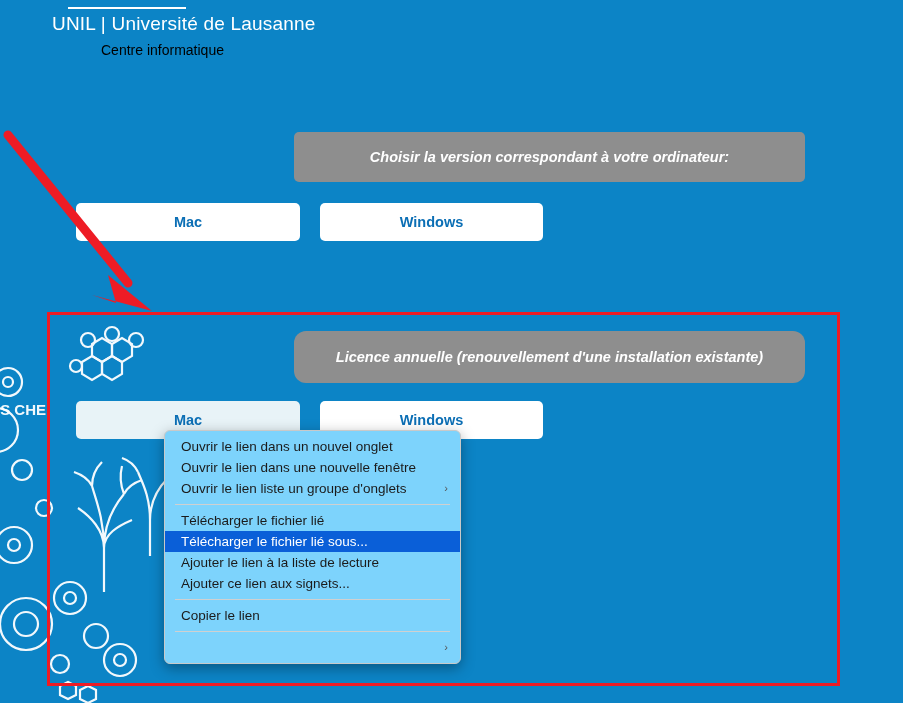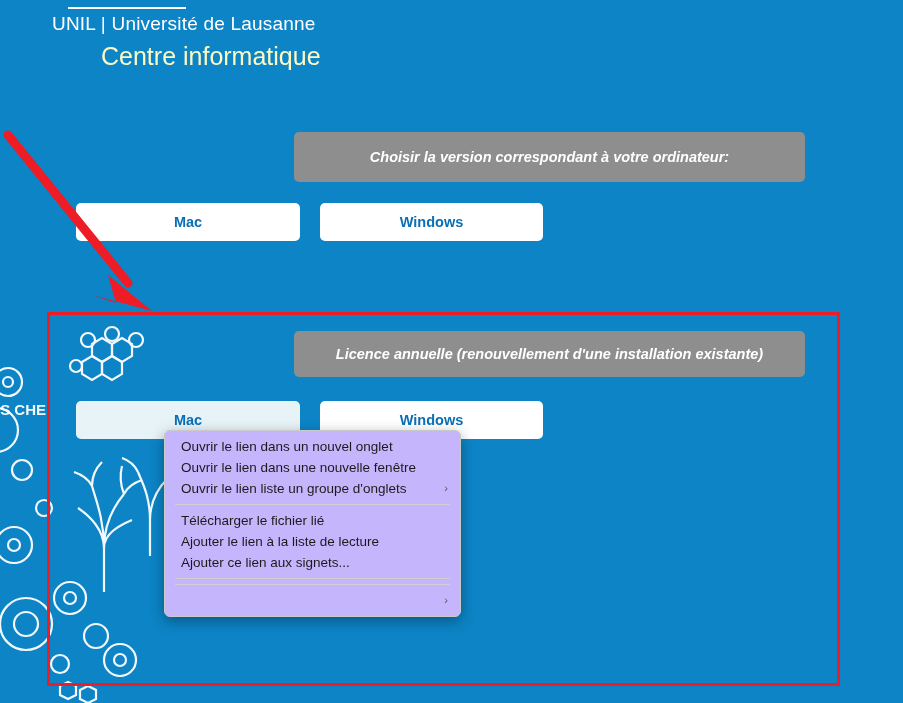--- a/index.html
+++ b/index.html
@@ -46,22 +46,22 @@
     height: 2px;
     background: #ffffff;
     margin: 1px 0 4px 16px;
   }
   .logo-unil {
     font-size: 19px;
     letter-spacing: .2px;
     color: #ffffff;
   }
   .logo-sub {
-    font-size: 25px;
-    color: #fef9c3;
+    font-size: 14px;
+    color: #000000;
     margin-top: 7px;
     padding-left: 49px;
     font-weight: 400;
   }
 
   
   .banner {
     position: absolute;
     background: #8e8e8e;
     border-radius: 5px;
@@ -92,21 +92,21 @@
   .wbtn.highlighted {
     background: #e8f3f7;
   }
 
   
   #banner-choose { left: 294px; top: 132px; width: 511px; height: 50px; }
   #btn-mac-1     { left: 68px;  top: 203px; width: 224px; height: 38px; }
   #btn-win-1     { left: 312px; top: 203px; width: 223px; height: 38px; }
 
   
-  #banner-licence { left: 294px; top: 331px; width: 511px; height: 46px; }
+  #banner-licence { left: 294px; top: 331px; width: 511px; height: 52px; border-radius: 12px; }
   #btn-mac-2      { left: 68px;  top: 401px; width: 224px; height: 38px; }
   #btn-win-2      { left: 312px; top: 401px; width: 223px; height: 38px; }
 
   
   .red-rect {
     position: absolute;
     left: 47px;
     top: 312px;
     width: 793px;
     height: 374px;
@@ -122,21 +122,21 @@
     height: 200px;
     pointer-events: none;
   }
 
   
   .ctx-menu {
     position: absolute;
     left: 164px;
     top: 430px;
     width: 295px;
-    background: #c4b5fd;
+    background: #7dd3fc;
     border: 1px solid #c9c9c9;
     border-radius: 6px;
     box-shadow: 0 4px 14px rgba(0,0,0,.35);
     padding: 5px 0 5px 0;
     font-size: 13.5px;
     color: #1b1b1b;
     overflow: hidden;
   }
   .ctx-item {
     height: 21px;
@@ -246,29 +246,35 @@
   <div class="ctx-item">
     <span>Ouvrir le lien liste un groupe d'onglets</span>
     <span class="ctx-arrow">›</span>
   </div>
 
   <div class="ctx-sep"></div>
 
   <div class="ctx-item">
     <span>Télécharger le fichier lié</span>
   </div>
+  <div class="ctx-item selected">
+    <span>Télécharger le fichier lié sous...</span>
+  </div>
   <div class="ctx-item">
     <span>Ajouter le lien à la liste de lecture</span>
   </div>
   <div class="ctx-item">
     <span>Ajouter ce lien aux signets...</span>
   </div>
 
   <div class="ctx-sep"></div>
 
+  <div class="ctx-item">
+    <span>Copier le lien</span>
+  </div>
 
   <div class="ctx-sep"></div>
 
   <div class="ctx-item">
     <span></span>
     <span class="ctx-arrow">›</span>
   </div>
 </div>
 
 </body></html>

